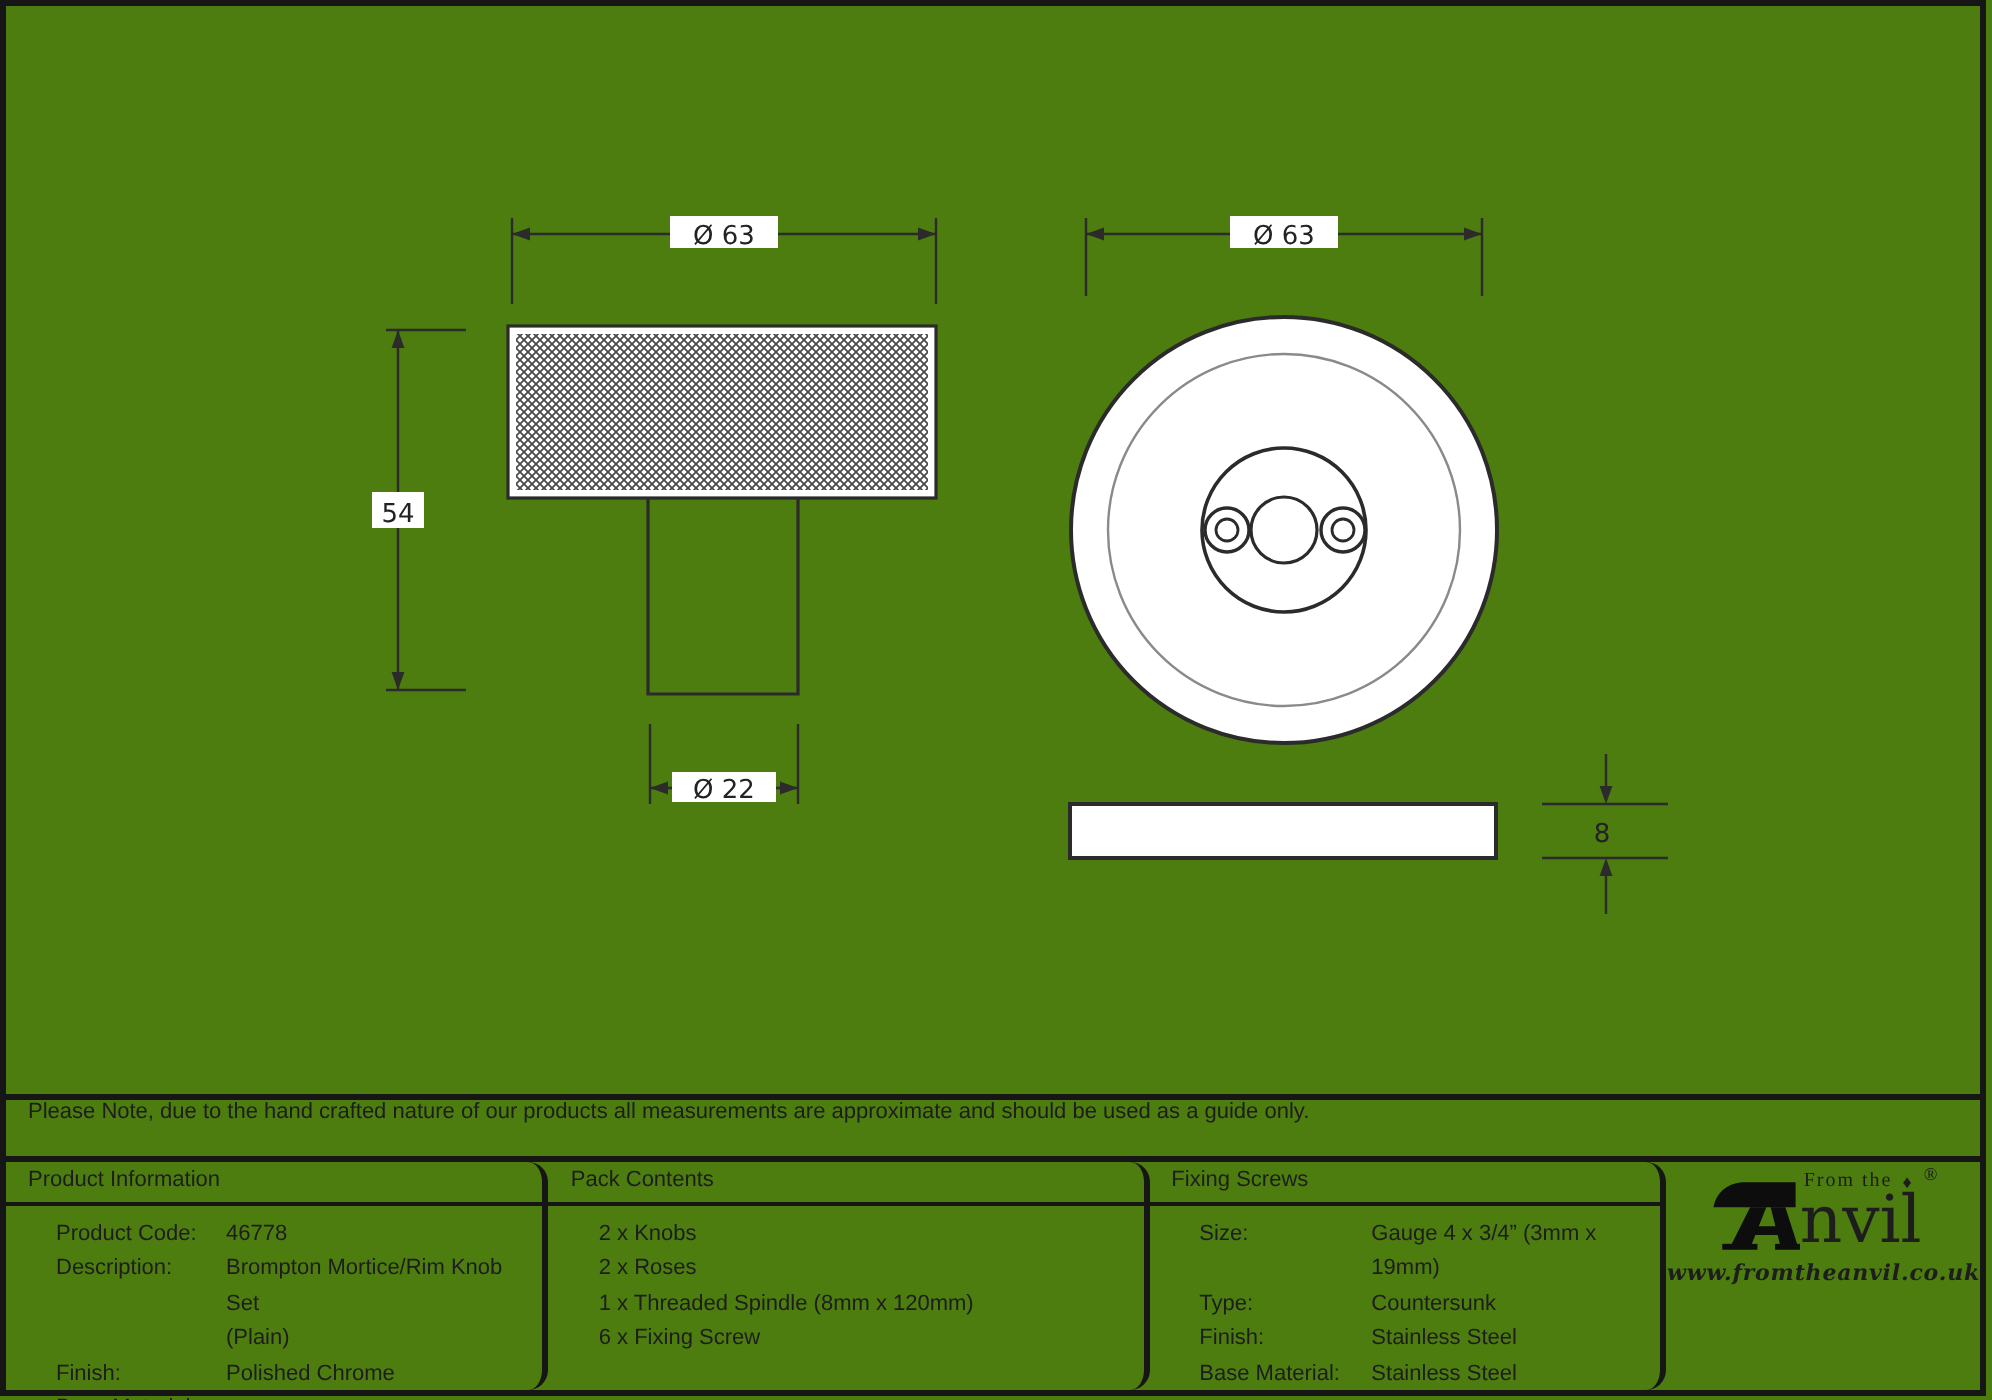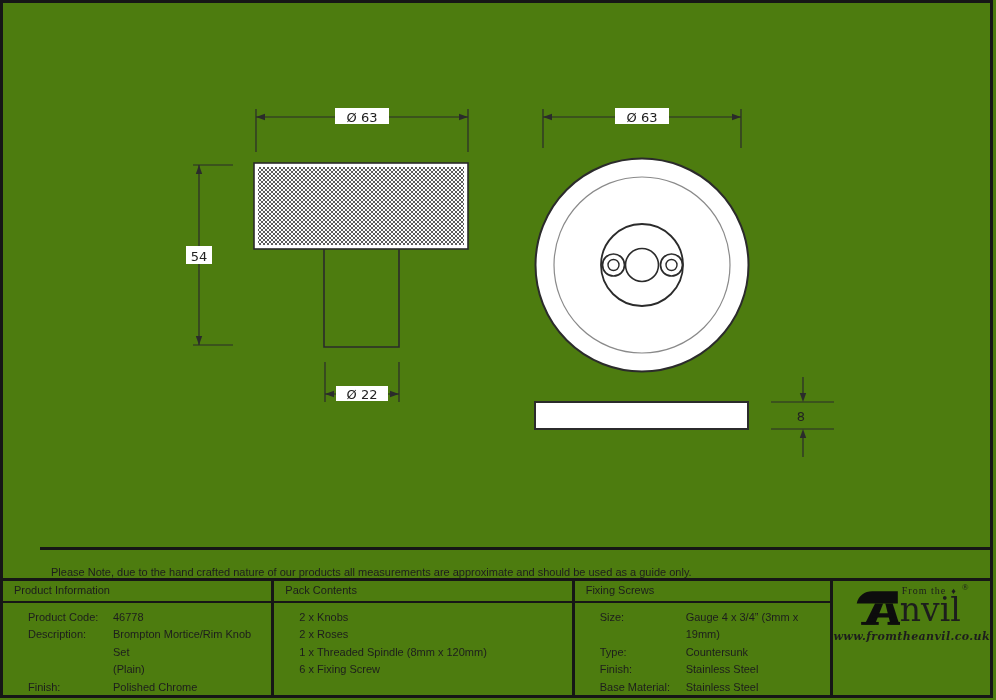--- a/index.html
+++ b/index.html
@@ -6,29 +6,29 @@
   .page{
     position:relative;width:996px;height:700px;background:#4d7c0f;overflow:hidden;
     font-family:"Liberation Sans", sans-serif;color:#1d1d1d;
   }
   .outer-border{position:absolute;left:0;top:0;right:3px;bottom:2px;border:3px solid #161616;pointer-events:none;}
   .drawing-svg{position:absolute;left:0;top:0;}
   .dim-text{font-family:"DejaVu Sans", sans-serif;font-size:13px;fill:#222;}
   
   .note{
     position:absolute;left:3px;right:6px;top:547px;height:31px;
-    border-top:3px solid #161616;display:flex;align-items:flex-end;
-    padding-left:11px;font-size:11px;box-sizing:border-box;margin-left:37px;
+    border-top:3px solid #161616;display:flex;align-items:flex-start;
+    padding-left:11px;font-size:11px;box-sizing:border-box;
   }
   
   .spec-table{
     position:absolute;left:3px;right:6px;top:578px;bottom:5px;
     border-top:3px solid #161616;display:flex;box-sizing:border-box;font-size:11px;
   }
-  .col{box-sizing:border-box;}
+  .col{box-sizing:border-box;border-radius:10px;}
   .col-sep{border-right:3px solid #161616;}
   .col-product{width:281px;}
   .col-pack{width:311px;}
   .col-fix{width:268px;}
   .col-logo{flex:1;display:flex;align-items:flex-start;justify-content:center;}
   .col-header{height:17px;padding:3px 0 0 11px;border-bottom:2px solid #161616;}
   .col-body{padding:6px 0 0 25px;line-height:17.4px;}
   .kv{display:flex;}
   .kv .k{flex:0 0 85px;}
   .kv .v{flex:1;padding-right:6px;}

